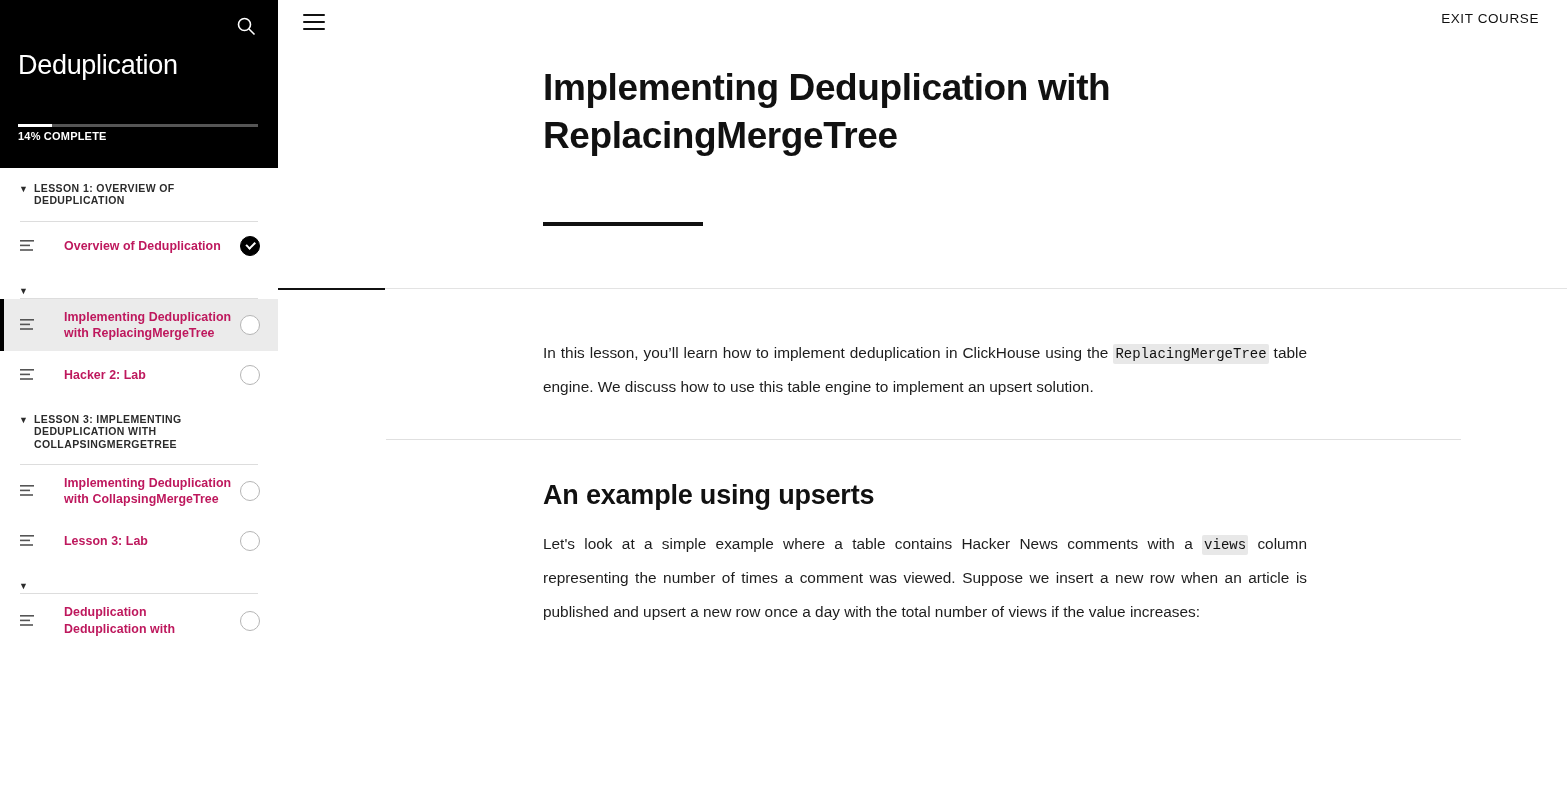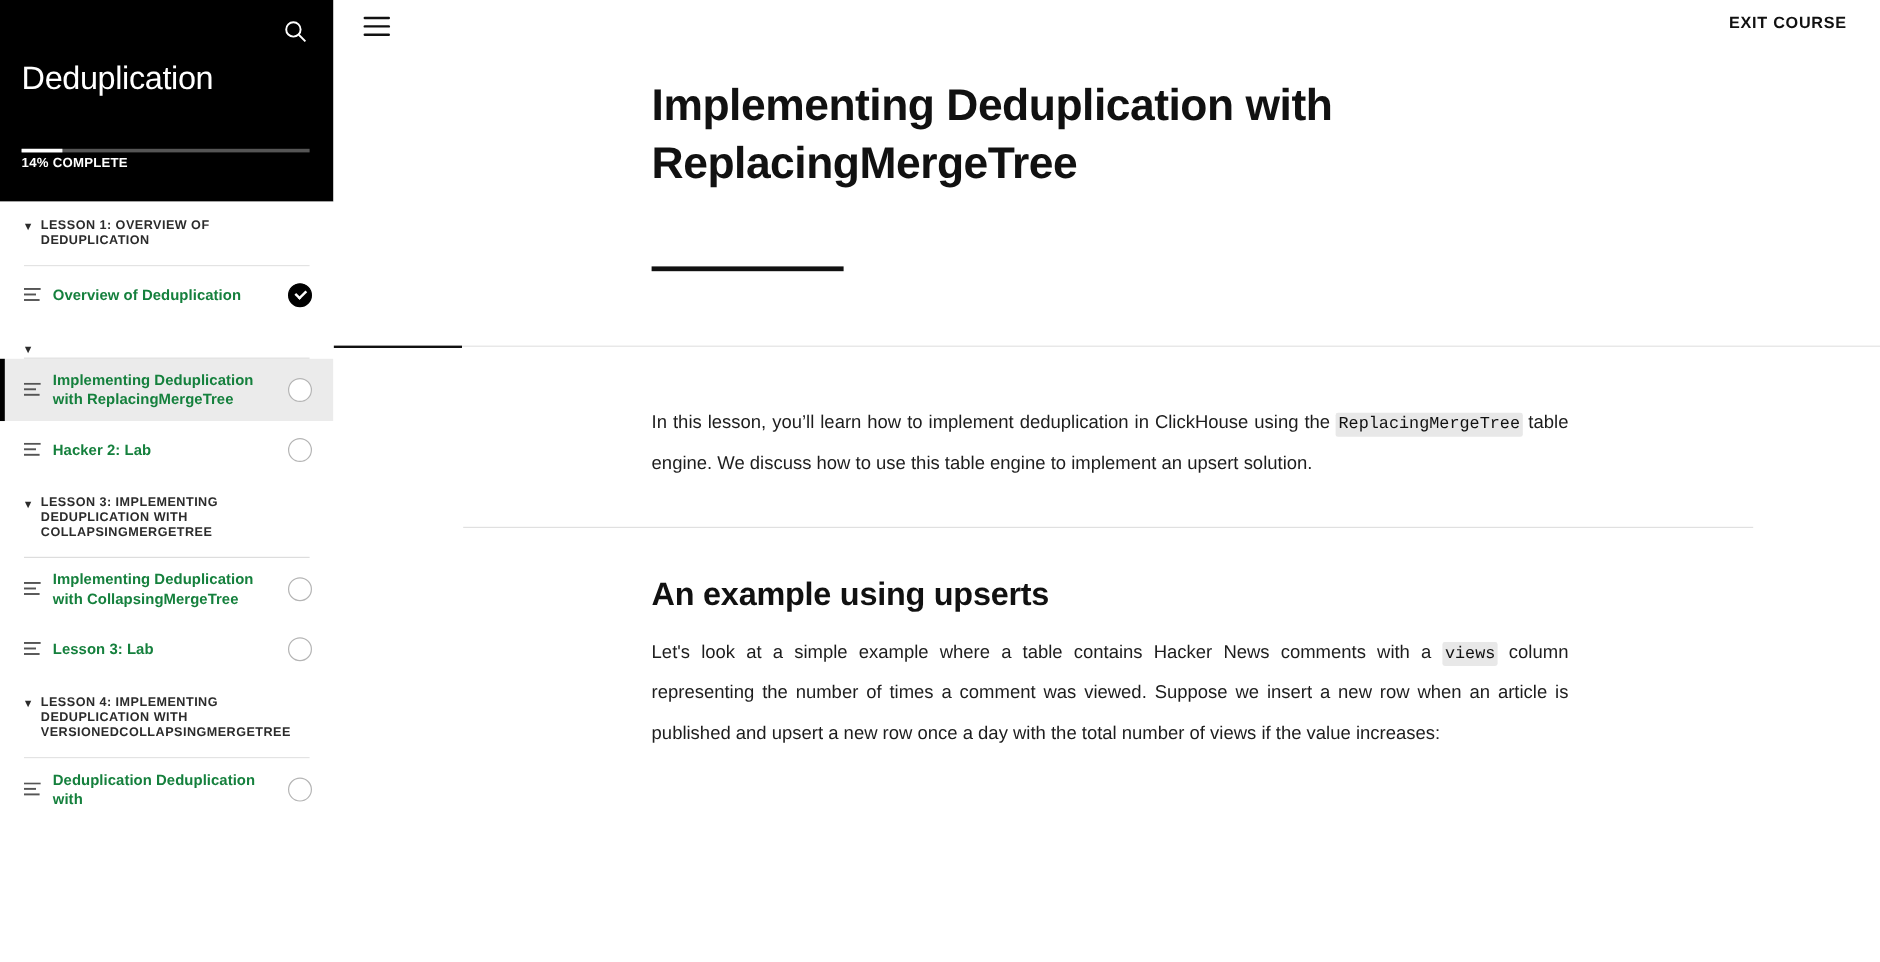--- a/index.html
+++ b/index.html
@@ -103,23 +103,24 @@
   }
   .lines-icon {
     flex: 0 0 14px;
     width: 14px; height: 12px;
     margin-right: 10px;
     display: block;
   }
   .lesson-label {
     font-size: 12.4px;
     font-weight: 700;
-    color: #15803d;
+    color: #be185d;
     line-height: 1.3;
     letter-spacing: 0.05px;
+    margin-left: 20px;
   }
   .status-circle {
     position: absolute;
     right: 18px; top: 50%;
     transform: translateY(-50%);
     width: 20px; height: 20px;
     border-radius: 50%;
     border: 1.5px solid #b5b5b5;
     background: #ffffff;
   }
@@ -162,21 +163,20 @@
     border-radius: 1px;
   }
   .hamburger span:last-child { margin-bottom: 0; }
   .exit-course {
     position: absolute;
     right: 28px; top: 11px;
     font-size: 13.5px;
     letter-spacing: 0.6px;
     color: #111111;
     cursor: pointer;
-    font-weight: bold;
   }
 
   .content {
     padding-left: 265px;
     padding-right: 0;
   }
   .page-title {
     font-size: 37px;
     font-weight: 700;
     line-height: 1.3;
@@ -318,21 +318,20 @@
           <rect y="0" width="14" height="1.6" fill="#555"></rect>
           <rect y="4.6" width="10" height="1.6" fill="#555"></rect>
           <rect y="9.2" width="13" height="1.6" fill="#555"></rect>
         </svg>
         <span class="lesson-label">Lesson 3: Lab</span>
         <span class="status-circle"></span>
       </div>
 
       <div class="section-head">
         <span class="caret">▼</span>
-        <span class="sh-text">LESSON 4: IMPLEMENTING DEDUPLICATION WITH VERSIONEDCOLLAPSINGMERGETREE</span>
       </div>
       <div class="divider"></div>
       <div class="lesson-item">
         <svg class="lines-icon" viewBox="0 0 14 12">
           <rect y="0" width="14" height="1.6" fill="#555"></rect>
           <rect y="4.6" width="10" height="1.6" fill="#555"></rect>
           <rect y="9.2" width="13" height="1.6" fill="#555"></rect>
         </svg>
         <span class="lesson-label">Deduplication Deduplication with</span>
         <span class="status-circle"></span>

